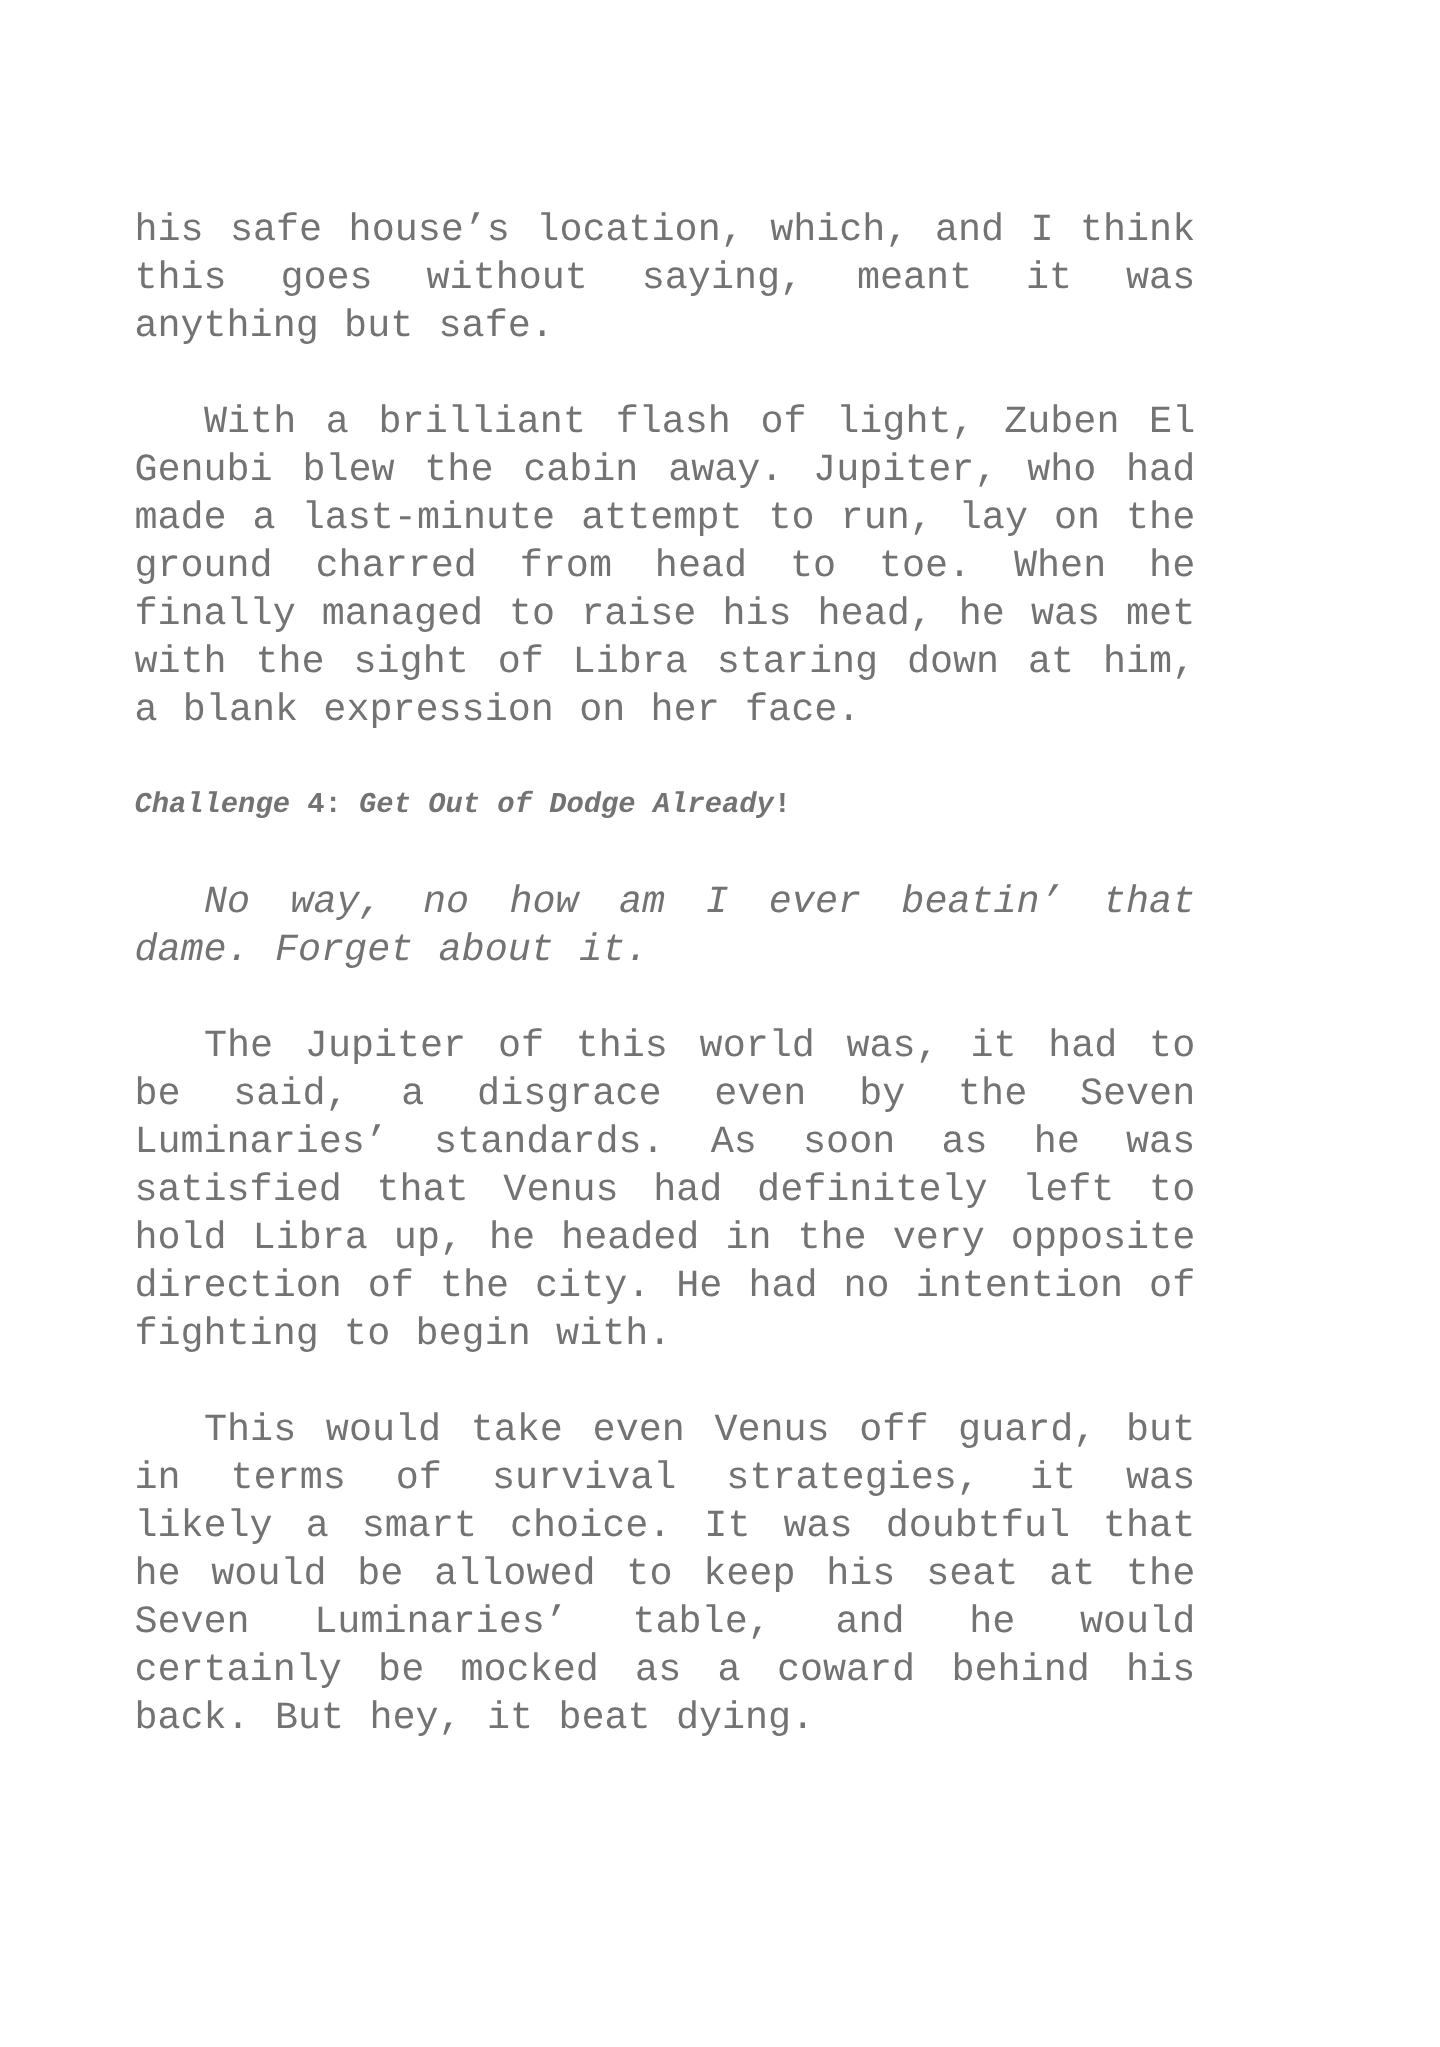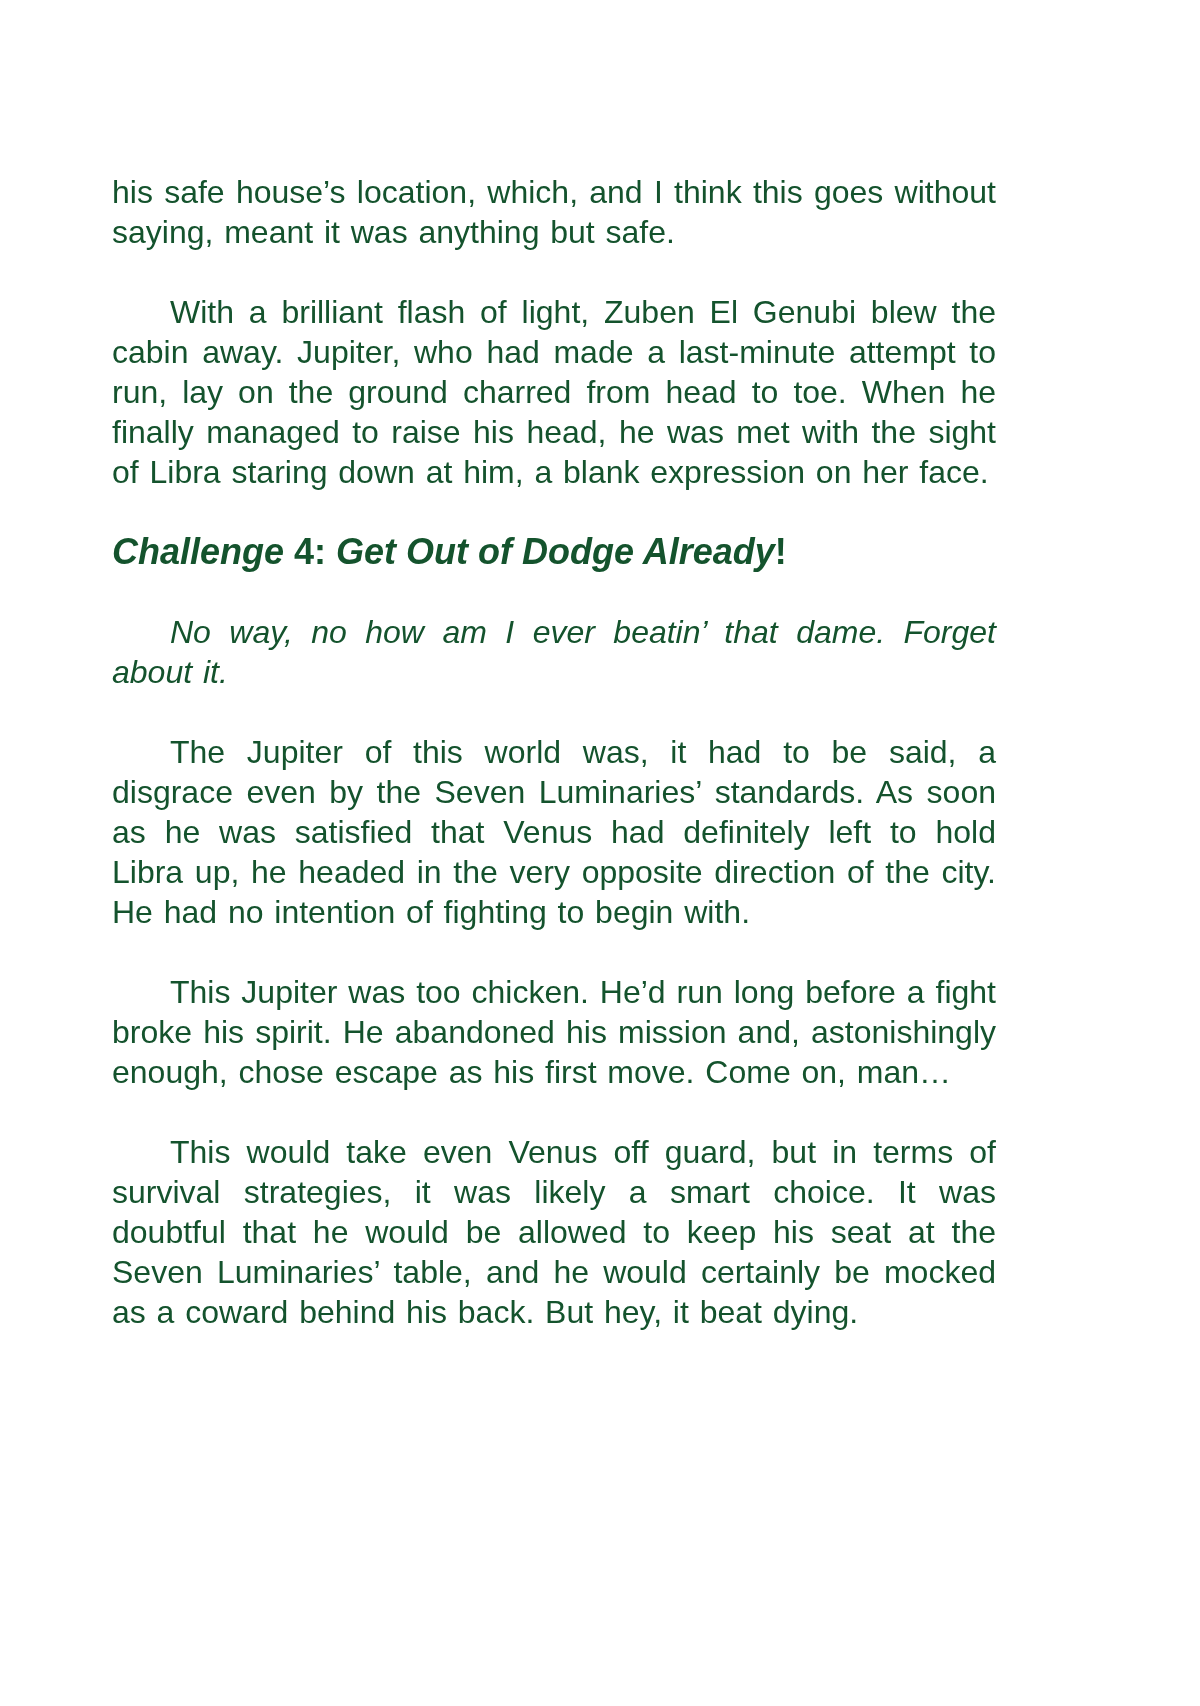--- a/index.html
+++ b/index.html
@@ -11,45 +11,45 @@
     height: 1706px;
     background: #ffffff;
     overflow: hidden;
   }
 
   .text-column {
     position: absolute;
     left: 112px;
     top: 172px;
     width: 884px;
-    font-family: Liberation Sans, sans-serif;
+    font-family: Liberation Mono, monospace;
     font-size: 32px;
     line-height: 40px;
-    color: #14532d;
+    color: #737373;
     text-align: justify;
     -webkit-hyphens: none;
     hyphens: none;
   }
 
   .para {
     margin-bottom: 40px;
     word-spacing: 0.06em;
   }
 
   .para.indent {
     text-indent: 58px;
   }
 
   .monologue {
     font-style: italic;
   }
 
   .chapter-heading {
     margin-bottom: 40px;
-    font-size: 36px;
+    font-size: 24px;
     line-height: 40px;
     font-weight: bold;
     font-style: italic;
     text-align: left;
   }
 
   .chapter-heading .upright {
     font-style: normal;
   }
 
@@ -68,18 +68,17 @@
     <p class="para indent">With a brilliant flash of light, Zuben El Genubi blew the cabin away. Jupiter, who had made a last-minute attempt to run, lay on the ground charred from head to toe. When he finally managed to raise his head, he was met with the sight of Libra staring down at him, a blank expression on her face.</p>
 
     <h2 class="chapter-heading"><span>Challenge</span><span class="upright"> 4: </span><span>Get Out of Dodge Already</span><span class="upright">!</span></h2>
 
 
     <p class="para indent monologue">No way, no how am I ever beatin’ that dame. Forget about it.</p>
 
     <p class="para indent">The Jupiter of this world was, it had to be said, a disgrace even by the Seven Luminaries’ standards. As soon as he was satisfied that Venus had definitely left to hold Libra up, he headed in the very opposite direction of the city. He had no intention of fighting to begin with.</p>
 
 
-    <p class="para indent">This Jupiter was too chicken. He’d run long before a fight broke his spirit. He abandoned his mission and, astonishingly enough, chose escape as his first move. Come on, man…</p>
 
     <p class="para indent last">This would take even Venus off guard, but in terms of survival strategies, it was likely a smart choice. It was doubtful that he would be allowed to keep his seat at the Seven Luminaries’ table, and he would certainly be mocked as a coward behind his back. But hey, it beat dying.</p>
 
   </div>
 </div>
 
 </body></html>

